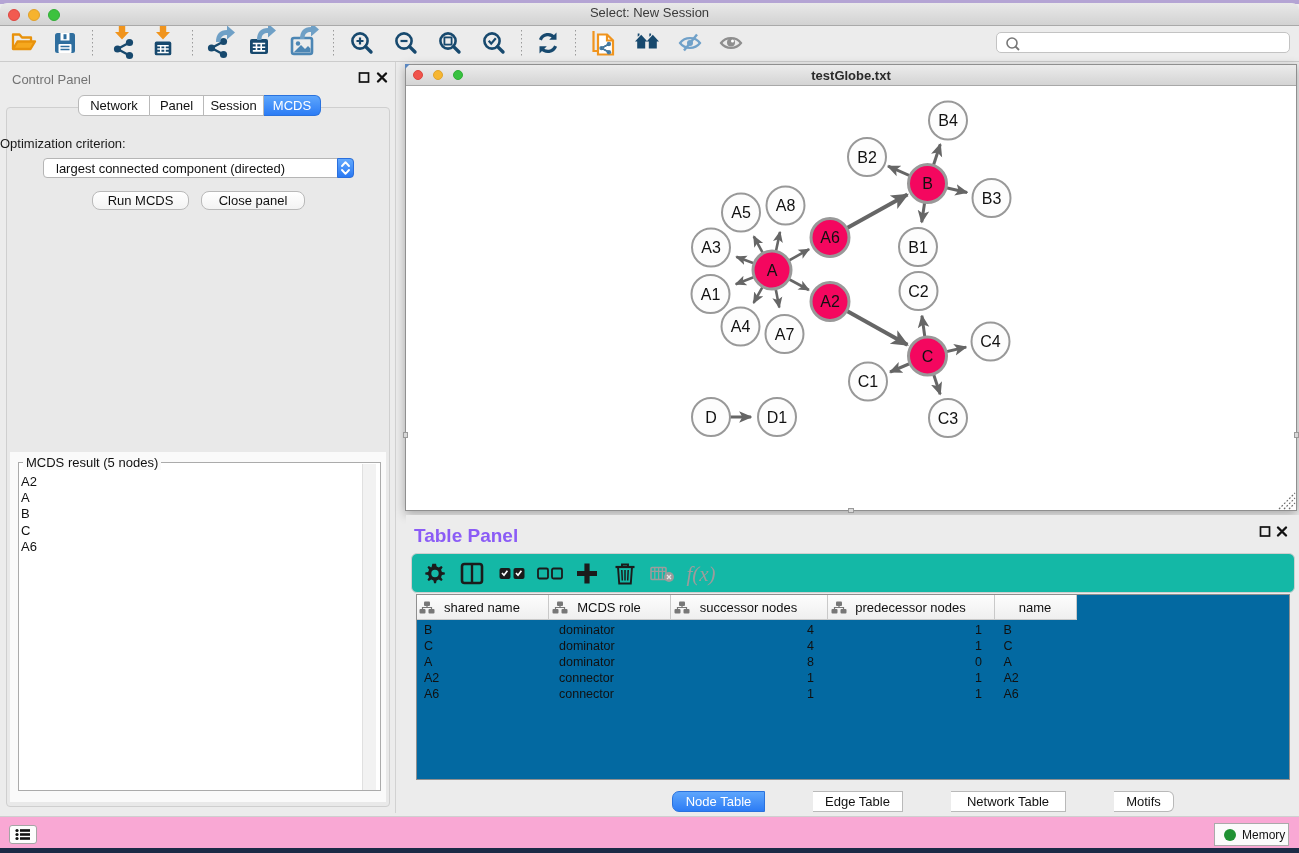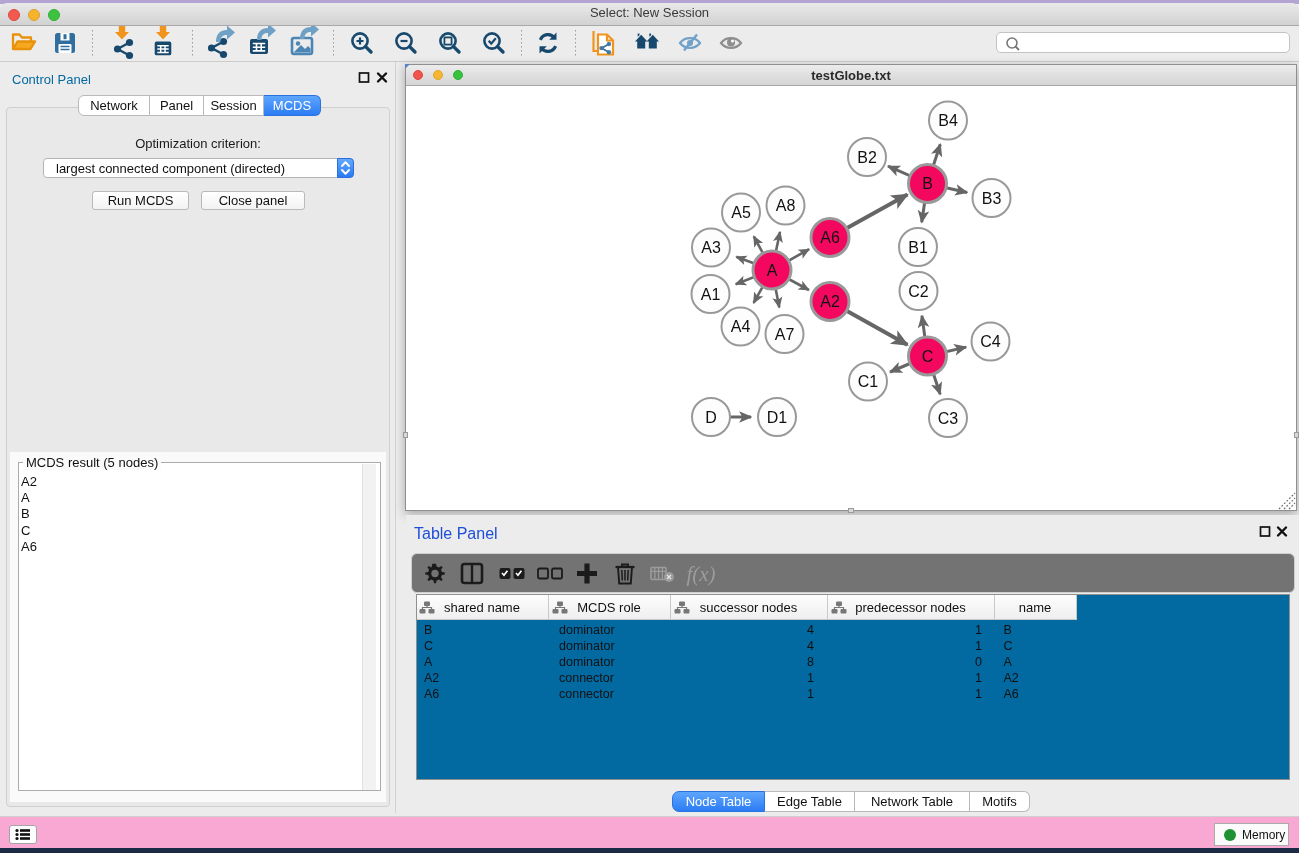--- a/index.html
+++ b/index.html
@@ -18,41 +18,41 @@
 #titlebar .t2 { left:28px; background:#f6b32e; border:1px solid #e0a02b; }
 #titlebar .t3 { left:48px; background:#3cc23e; border:1px solid #32ad37; }
 #titletext { left:0; top:5px; width:1299px; text-align:center; font-size:13px; color:#3a3a3a; }
 
 #toolbar { left:0; top:26px; width:1299px; height:36px; background:#ececec;
   border-bottom:1px solid #cccccc; }
 #searchbox { position:absolute; left:996px; top:6px; width:294px; height:21px;
   background:#fff; border:1px solid #c3c3c3; border-radius:5px; }
 
 #cp { left:0; top:62px; width:396px; height:751px; background:#ececec; border-right:1px solid #d2d2d2;}
-#cpTitle { left:12px; top:10px; font-size:13px; color:#0369a1; }
+#cpTitle { left:12px; top:10px; font-size:13px; color:#737373; }
 #cpBox { left:6px; top:45px; width:384px; height:700px; background:#e9e9e9;
   border:1px solid #cfcfcf; border-radius:4px; }
 
 .tabrow { position:absolute; top:33px; left:78px; height:21px; display:flex;
   font-size:13px; }
 .tab { background:#fff; border:1px solid #b9b9b9; border-left:none; color:#111;
   display:flex; align-items:center; justify-content:center; }
 .tab:first-child { border-left:1px solid #b9b9b9; border-radius:6px 0 0 6px; }
 .tab.last { border-radius:0 6px 6px 0; }
 .tab.sel { background:linear-gradient(#5ea6fc,#2c7cf5); color:#fff; border-color:#2a72dd; }
 
-#optlabel { left:0; top:74px; width:396px; text-align:center; font-size:13px; color:#1a1a1a; }
+#optlabel { left:0; top:74px; width:396px; font-size:13px; color:#1a1a1a; }
 #dropdown { left:43px; top:96px; width:311px; height:20px; background:#fff;
   border:1px solid #b5b5b5; border-radius:4px; font-size:13px; color:#111; }
 #dropdown span { position:absolute; left:12px; top:2px; }
 #ddbtn { position:absolute; right:-1px; top:-1px; width:17px; height:20px;
   background:linear-gradient(#63a9fd,#2a79f3); border-radius:0 4px 4px 0;
   border:1px solid #2a6fdd; }
 .btn { position:absolute; top:129px; height:19px; background:linear-gradient(#ffffff,#f3f3f3);
-  border:1px solid #b9b9b9; border-radius:3px; font-size:13px; color:#111;
+  border:1px solid #b9b9b9; border-radius:8px; font-size:13px; color:#111;
   display:flex; align-items:center; justify-content:center; }
 #btnRun { left:92px; width:97px; }
 #btnClose { left:201px; width:104px; }
 
 #resPanel { left:10px; top:390px; width:376px; height:350px; background:#fafafa; }
 #grpBox { position:absolute; left:8px; top:10px; width:363px; height:329px;
   border:1px solid #ababab; background:#fff; }
 #grpLabel { position:absolute; left:4px; top:-8px; background:#fafafa; padding:0 3px;
   font-size:13px; color:#111; }
 #grpList { position:absolute; left:2px; top:11px; font-size:13px; color:#111; line-height:16.2px; }
@@ -63,31 +63,31 @@
   border:1px solid #8f8f8f; box-shadow:0 3px 10px rgba(0,0,0,0.3); }
 #nettitle { position:absolute; left:0; top:0; width:100%; height:21px;
   background:linear-gradient(#ececec,#d4d4d4); border-bottom:1px solid #a8a8a8; }
 #nettitle .t1 { left:7px;  top:5px; width:10px; height:10px; background:#f0544c; border:1px solid #dc453e;}
 #nettitle .t2 { left:27px; top:5px; width:10px; height:10px; background:#f6b632; border:1px solid #e0a42c;}
 #nettitle .t3 { left:47px; top:5px; width:10px; height:10px; background:#38c13f; border:1px solid #2fae36;}
 #nettext { position:absolute; left:0; top:3px; width:100%; text-align:center;
   font-size:13px; font-weight:bold; color:#2a2a2a; }
 
 #tp { left:406px; top:515px; width:893px; height:300px; background:#ececec; }
-#tpTitle { left:8px; top:10px; font-size:16px; color:#1d4ed8; }
+#tpTitle { left:8px; top:10px; font-size:19px; color:#8b5cf6;font-weight:bold; }
 #tpBar { position:absolute; left:5px; top:38px; width:884px; height:40px;
-  background:#737373; border:1px solid #cfcfcf; border-radius:6px; }
+  background:#14b8a6; border:1px solid #cfcfcf; border-radius:6px; }
 #tbl { position:absolute; left:9.5px; top:78.5px; width:874px; height:186px;
   background:#0369a1; border:1px solid #8f8f8f; }
 .hcell { position:absolute; top:0; height:25px; background:linear-gradient(#fdfdfd,#efefef);
   border-right:1px solid #c9c9c9; border-bottom:1px solid #c9c9c9;
   font-size:13px; color:#111; text-align:center; line-height:25px; }
 .row { position:absolute; font-size:12.5px; color:#111; height:16px; line-height:16px; }
 
-.btabrow { position:absolute; left:266px; top:276px; height:21px; display:flex; font-size:13px; }
+.btabrow { position:absolute; left:266px; top:276px; height:21px; display:flex; font-size:13px;gap:48px; }
 
 #status { left:0; top:816px; width:1299px; height:33px; background:#f9a8d4;
   border-top:1px solid #cfcfcf; }
 #listbtn { position:absolute; left:9px; top:8px; width:28px; height:19px;
   background:#fdfdfd; border:1px solid #a5a5a5; border-radius:3px; }
 #membtn { position:absolute; left:1214px; top:6px; width:75px; height:23px;
   background:#fbfbfb; border:1px solid #aaa; font-size:12px; color:#111; }
 svg { position:absolute; overflow:visible; }
 </style>
 </head>

